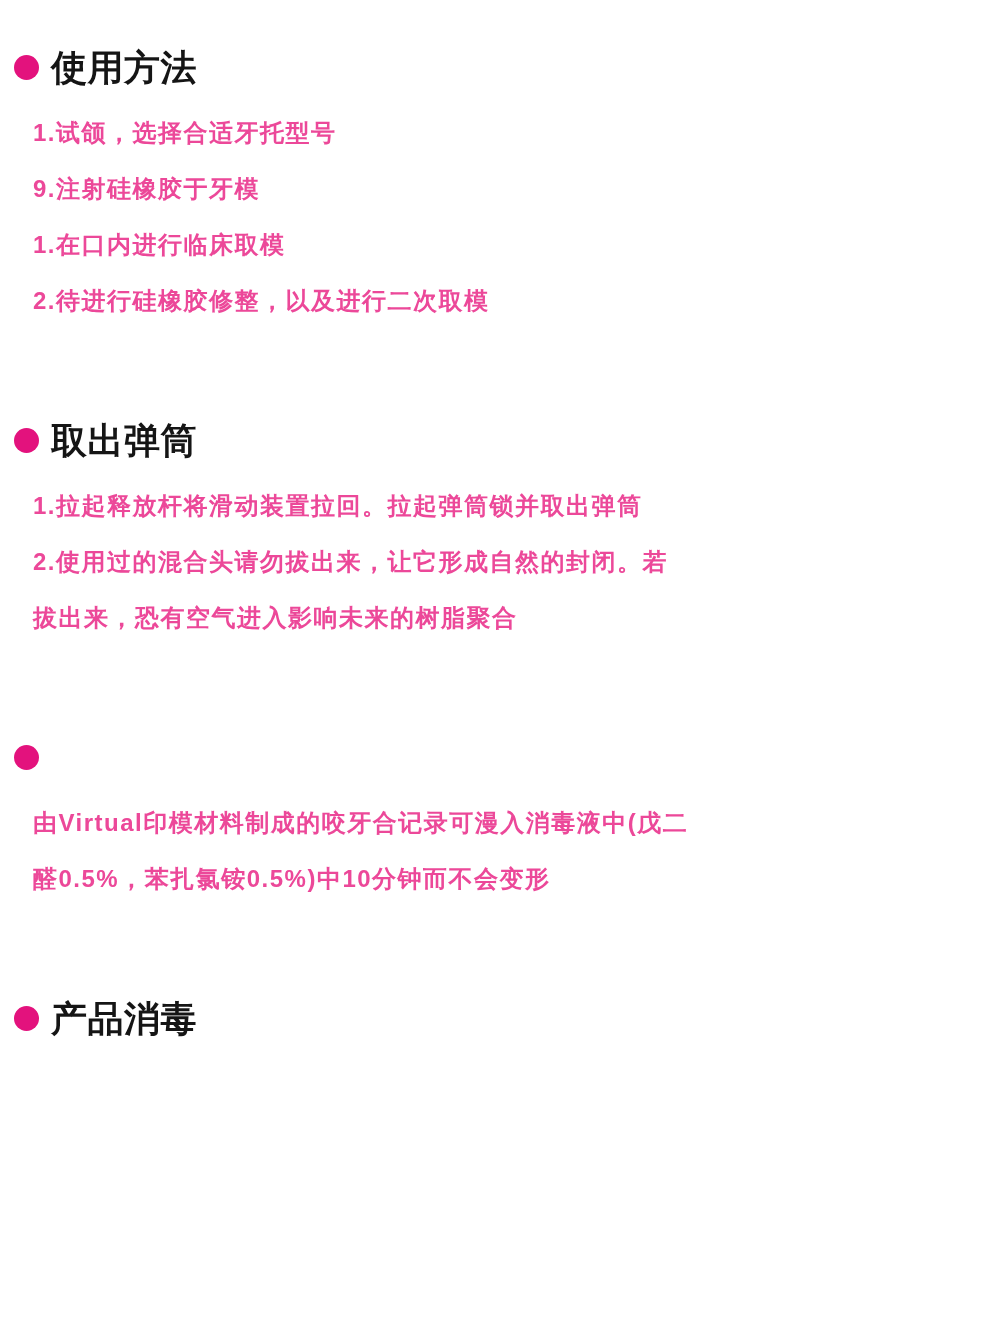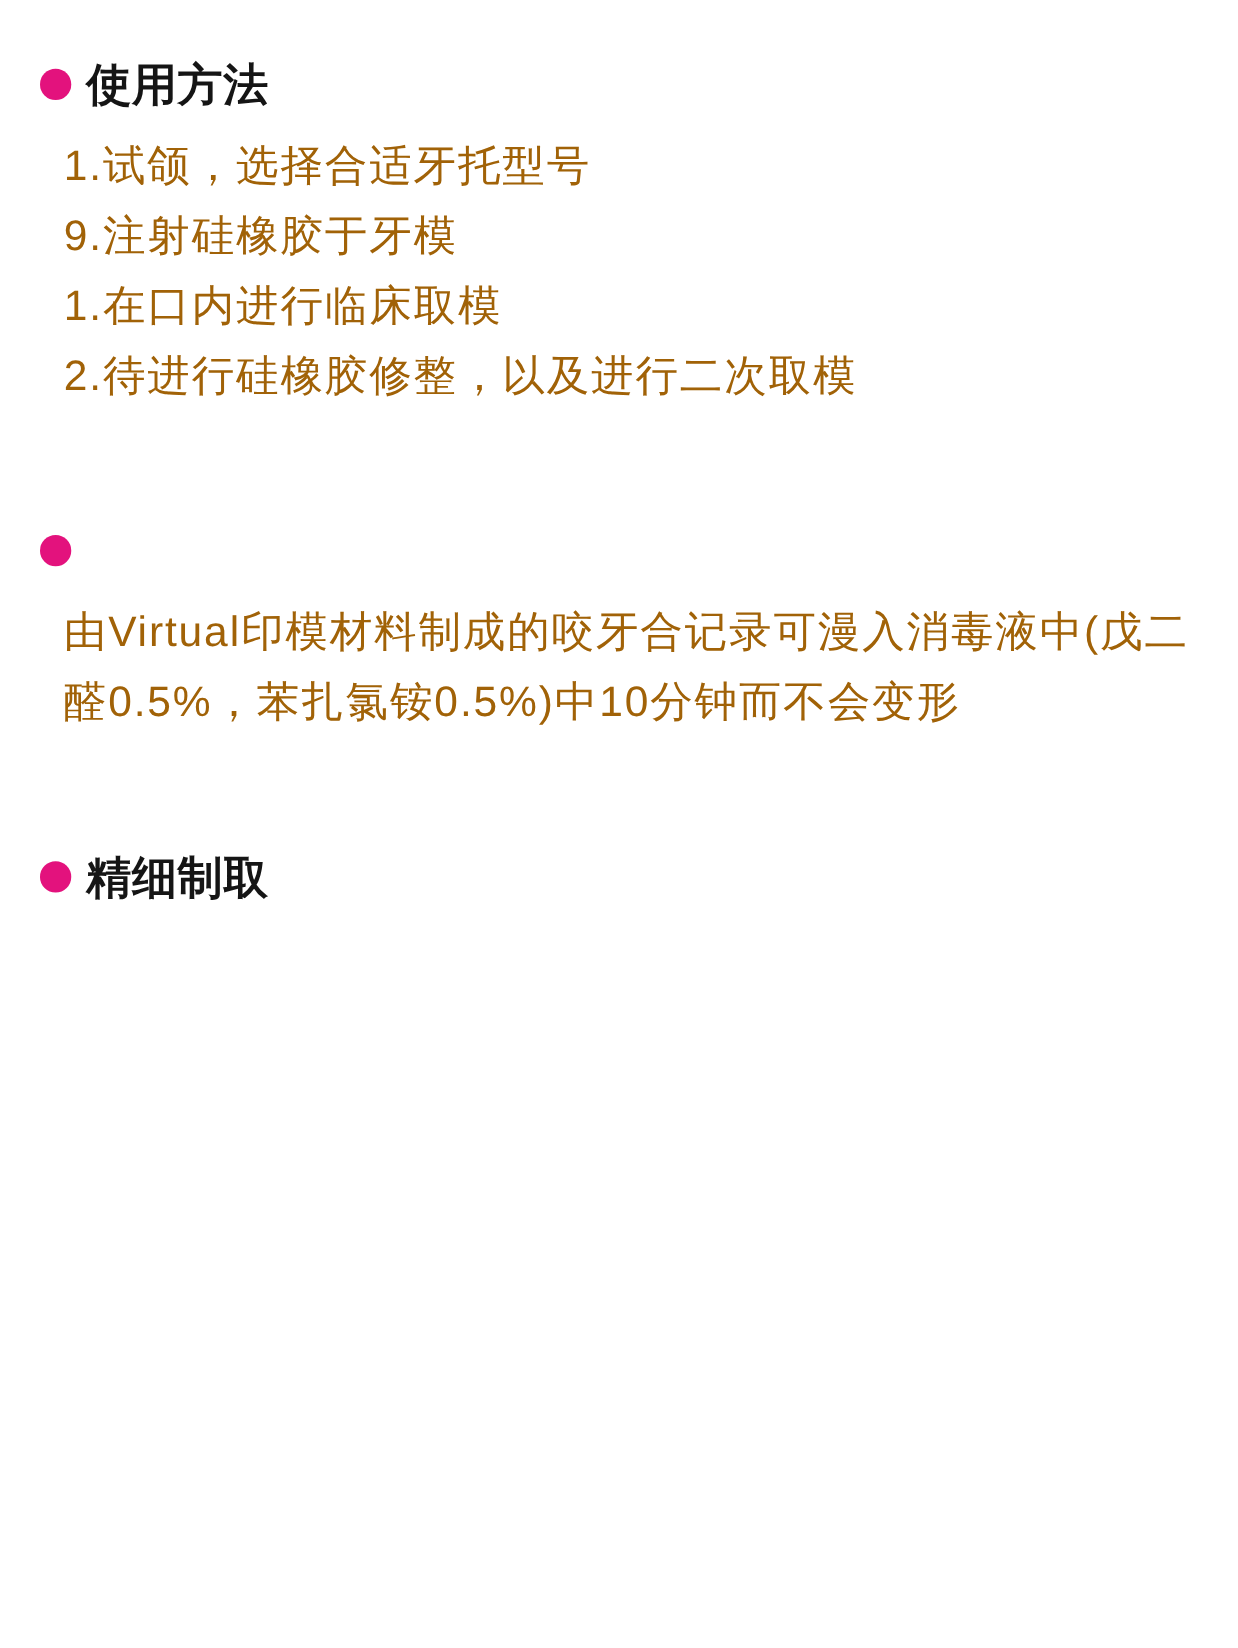--- a/index.html
+++ b/index.html
@@ -7,21 +7,21 @@
     padding: 0;
     background: #ffffff;
     font-family: "Liberation Sans", "DejaVu Sans", sans-serif;
   }
   .page {
     position: relative;
     width: 990px;
     height: 1318px;
     background: #ffffff;
     box-sizing: border-box;
-    padding: 46px 20px 0 32px;
+    padding: 46px 20px 0 14px;
     overflow: hidden;
   }
   .block { margin: 0; }
   .block + .block { margin-top: 90px; }
   .hdr {
     display: flex;
     align-items: center;
     gap: 12px;
     height: 43px;
   }
@@ -37,56 +37,68 @@
     font-weight: bold;
     color: #151515;
     line-height: 43px;
     letter-spacing: 0.5px;
   }
   .body {
     margin: 16px 0 0 19px;
   }
   .line {
     margin: 0;
-    font-size: 34px;
+    font-size: 24px;
     letter-spacing: 1.5px;
     line-height: 56px;
-    color: #a16207;
+    color: #ec4899;
     white-space: nowrap;
+    font-weight: bold;
   }
 </style>
 </head>
 <body>
 
 <div class="page">
 
   <section class="block">
     <div class="hdr">
       <span class="dot" style="background: rgb(227, 18, 125);"></span>
       <h2 class="title">使用方法</h2>
     </div>
     <div class="body">
       <p class="line">1.试颌，选择合适牙托型号</p>
       <p class="line">9.注射硅橡胶于牙模</p>
       <p class="line">1.在口内进行临床取模</p>
       <p class="line">2.待进行硅橡胶修整，以及进行二次取模</p>
     </div>
   </section>
 
+  <section class="block">
+    <div class="hdr">
+      <span class="dot" style="background: rgb(227, 18, 125);"></span>
+      <h2 class="title">取出弹筒</h2>
+    </div>
+    <div class="body">
+      <p class="line">1.拉起释放杆将滑动装置拉回。拉起弹筒锁并取出弹筒</p>
+      <p class="line">2.使用过的混合头请勿拔出来，让它形成自然的封闭。若</p>
+      <p class="line">拔出来，恐有空气进入影响未来的树脂聚合</p>
+    </div>
+  </section>
 
   <section class="block">
     <div class="hdr">
       <span class="dot" style="background: rgb(227, 18, 125);"></span>
     </div>
     <div class="body">
       <p class="line">由Virtual印模材料制成的咬牙合记录可漫入消毒液中(戊二</p>
       <p class="line">醛0.5%，苯扎氯铵0.5%)中10分钟而不会变形</p>
     </div>
   </section>
 
   <section class="block">
     <div class="hdr">
       <span class="dot" style="background: rgb(227, 18, 125);"></span>
-      <h2 class="title">精细制取</h2>
+      <h2 class="title">产品消毒</h2>
     </div>
   </section>
 
 </div>
 
 </body></html>

